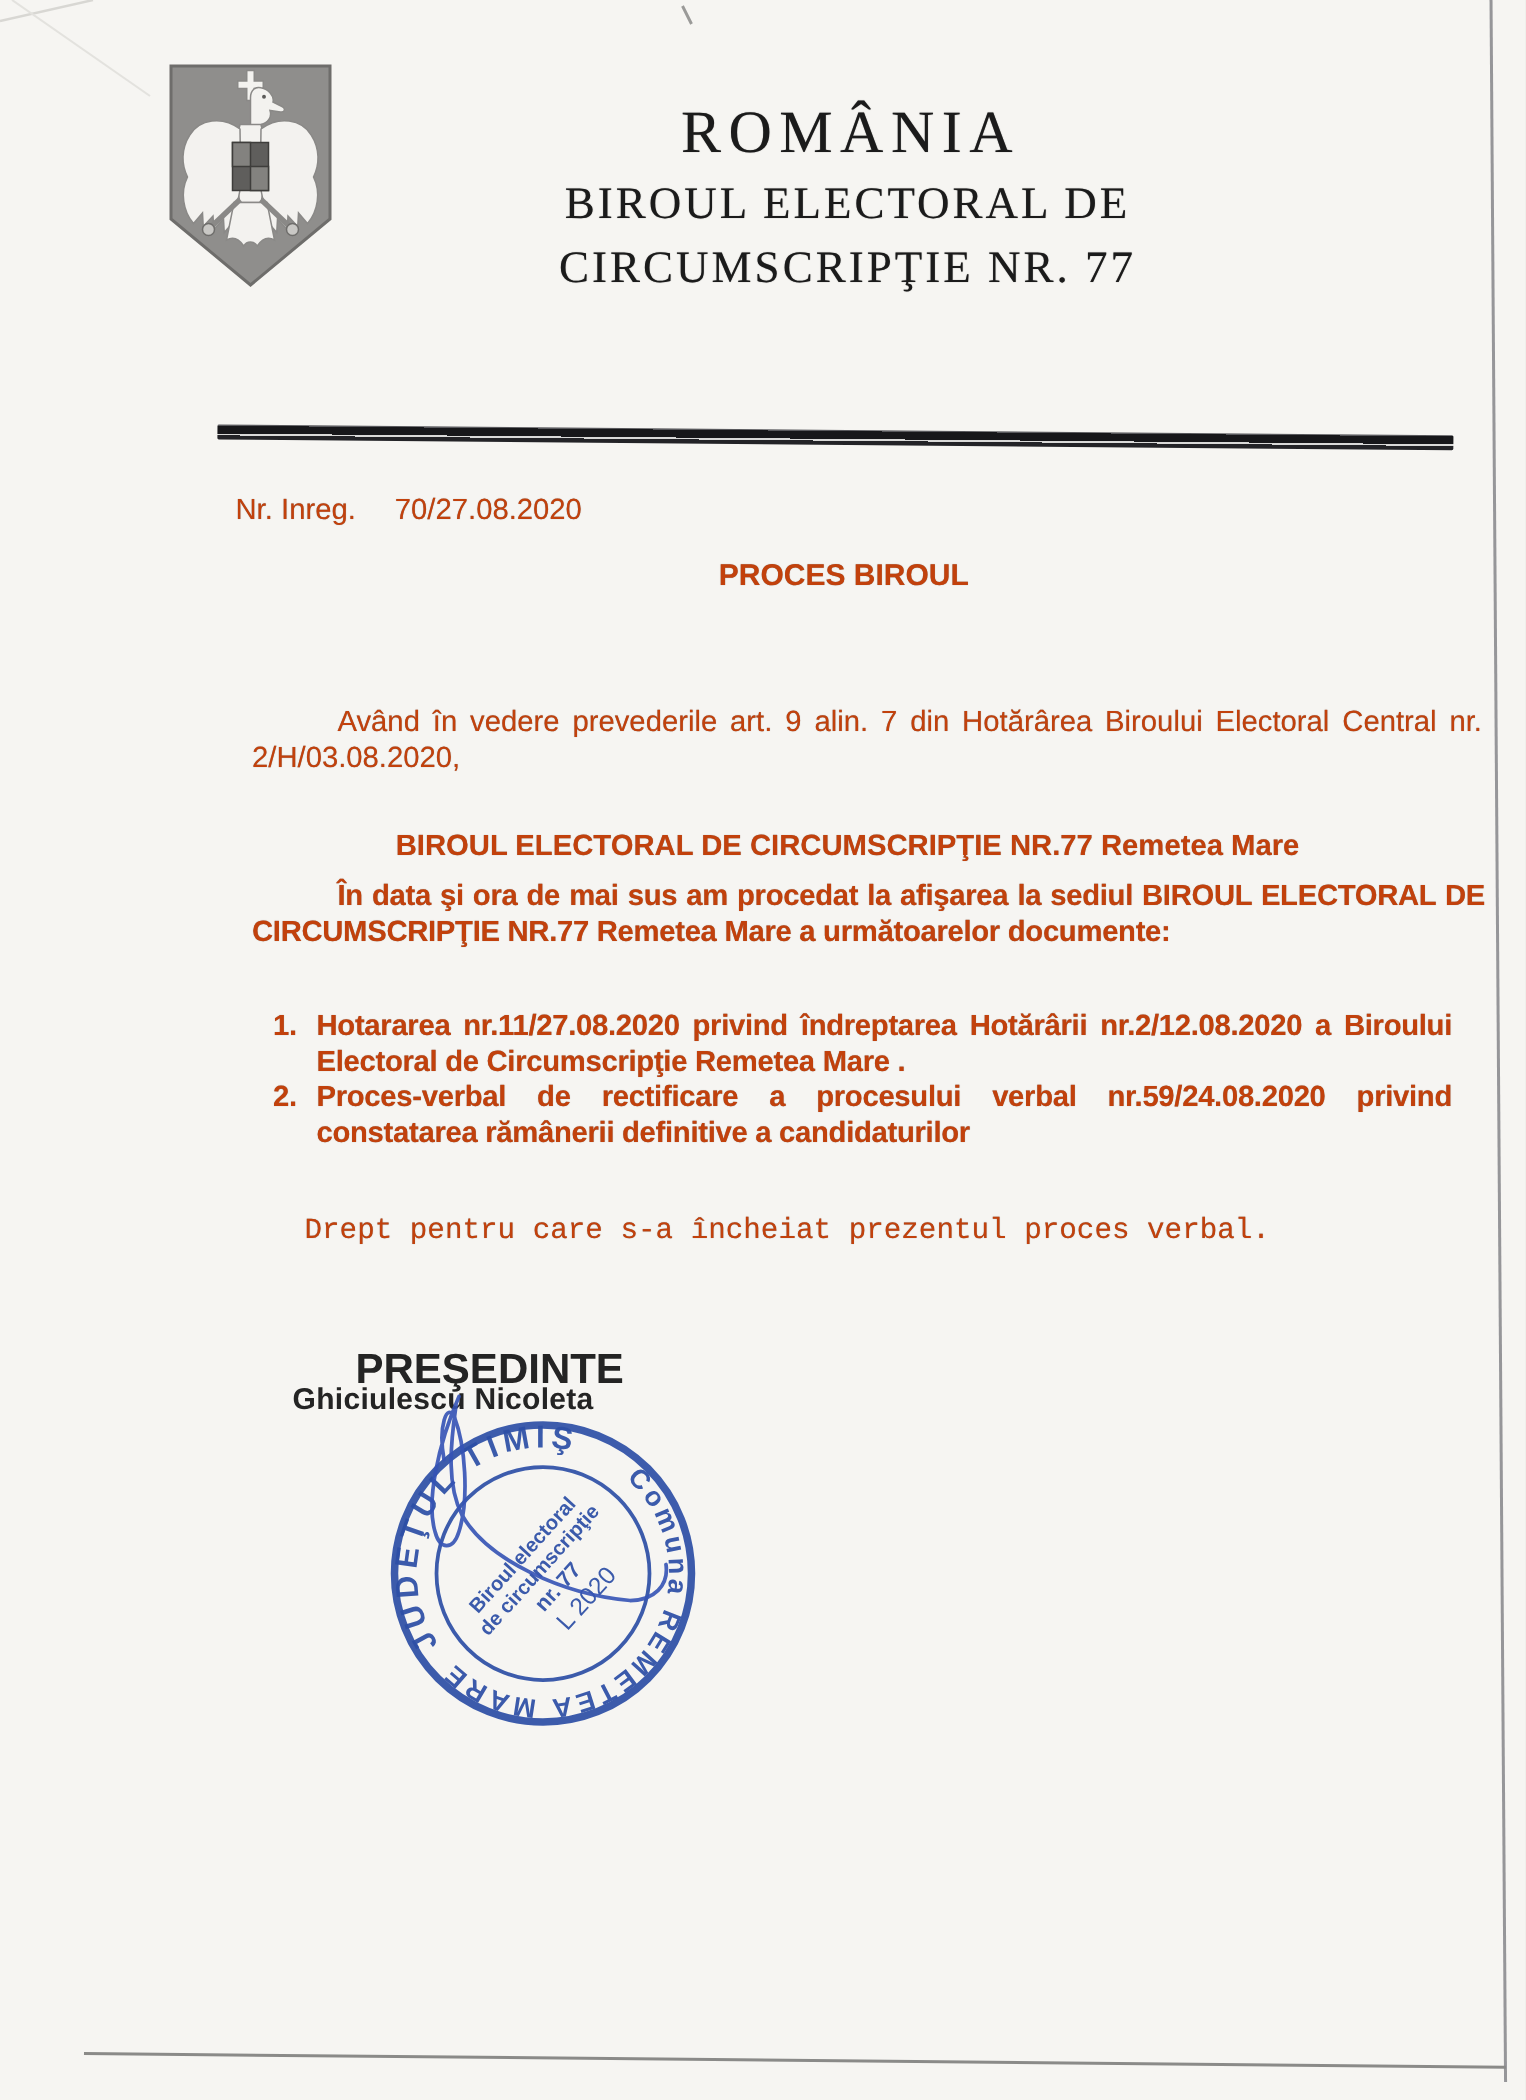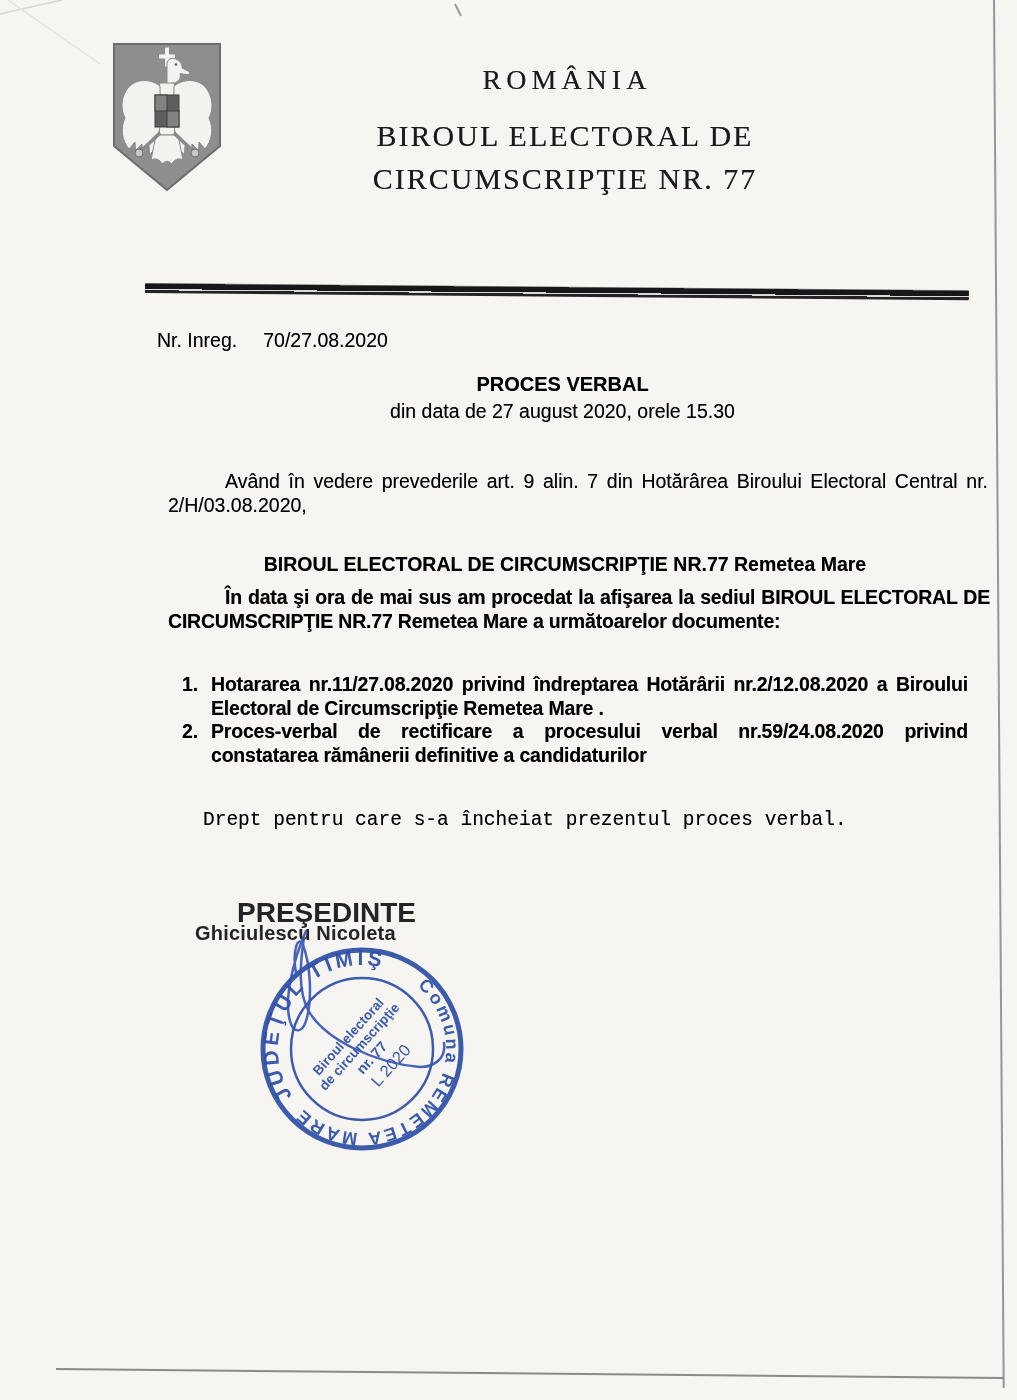--- a/index.html
+++ b/index.html
@@ -4,31 +4,31 @@
 <style>
   html,body{margin:0;padding:0;background:#eceae6;}
   .page{
     position:relative;width:1017px;height:1400px;overflow:hidden;
     background:#f6f5f2;
     font-family:"Liberation Sans", sans-serif;color:#242424;
   }
   .abs{position:absolute;}
   
   .serif{font-family:"Liberation Serif", serif;color:#1b1b1b;}
-  .country{top:64px;left:377px;width:380px;text-align:center;font-size:28px;letter-spacing:5px;
+  .country{top:64px;left:377px;width:380px;text-align:center;font-size:40px;letter-spacing:5px;
     text-shadow:0 0 .6px rgba(20,20,20,.55);}
   .orgname{top:114px;left:340px;width:450px;text-align:center;font-size:30px;font-weight:normal;
     letter-spacing:2px;line-height:43px;text-shadow:0 0 .6px rgba(20,20,20,.6);}
   .address{top:213px;left:275px;width:660px;text-align:center;font-size:19.5px;line-height:27px;
     text-shadow:0 0 .5px rgba(20,20,20,.5);}
   .divider{top:283px;left:145px;width:824px;height:10px;border-radius:1px;
     background:linear-gradient(to bottom,#58585c 0 8%,#17171a 8% 60%,#d9d9d8 60% 72%,#232327 72% 100%);
     transform:rotate(0.5deg);transform-origin:left top;}
   
-  .bodytext{font-size:19.5px;line-height:24px;color:#000000;text-shadow:0 0 .5px rgba(30,30,30,.5);}
+  .bodytext{font-size:19.5px;line-height:24px;color:#c2410c;text-shadow:0 0 .5px rgba(30,30,30,.5);}
   .tight{letter-spacing:-0.2px;font-weight:bold;}
   .regline{top:328px;left:157px;}
   .regnum{margin-left:26px;}
   .doctitle{top:372px;left:150px;width:825px;text-align:center;font-weight:bold;font-size:20px;}
   .docsub{top:399px;left:150px;width:825px;text-align:center;}
   .para{text-align:justify;margin-left:20px;}
   .para.indent{text-indent:57px;}
   .intro{top:469px;left:148px;width:820px;}
   .boldheading{top:552px;left:150px;width:830px;text-align:center;font-weight:bold;}
   .para2{top:585px;left:148px;width:822px;}
@@ -88,22 +88,21 @@
   <div class="abs serif orgname">
     <div>BIROUL ELECTORAL DE</div>
     <div>CIRCUMSCRIPŢIE NR. 77</div>
   </div>
   <div class="abs divider"></div>
 
   <div class="abs bodytext regline">
     <span>Nr. Inreg.</span><span class="regnum">70/27.08.2020</span>
   </div>
 
-  <div class="abs bodytext doctitle">PROCES VERBAL</div>
-  <div class="abs bodytext docsub">din data de 27 august 2020, orele 15.30</div>
+  <div class="abs bodytext doctitle">PROCES BIROUL</div>
 
   <div class="abs bodytext para indent intro">Având în vedere prevederile art. 9 alin. 7 din Hotărârea Biroului Electoral Central nr. 2/H/03.08.2020,</div>
   <div class="abs bodytext boldheading">BIROUL ELECTORAL DE CIRCUMSCRIPŢIE NR.77 Remetea Mare</div>
   <div class="abs bodytext para indent tight para2">În data şi ora de mai sus am procedat la afişarea la sediul BIROUL ELECTORAL DE CIRCUMSCRIPŢIE NR.77 Remetea Mare a următoarelor documente:</div>
 
   <div class="abs bodytext list tight">
     <div class="listitem">
       <span class="num">1.</span>
       <span>Hotararea nr.11/27.08.2020 privind îndreptarea Hotărârii nr.2/12.08.2020 a Biroului Electoral de Circumscripţie Remetea Mare .</span>
     </div>

